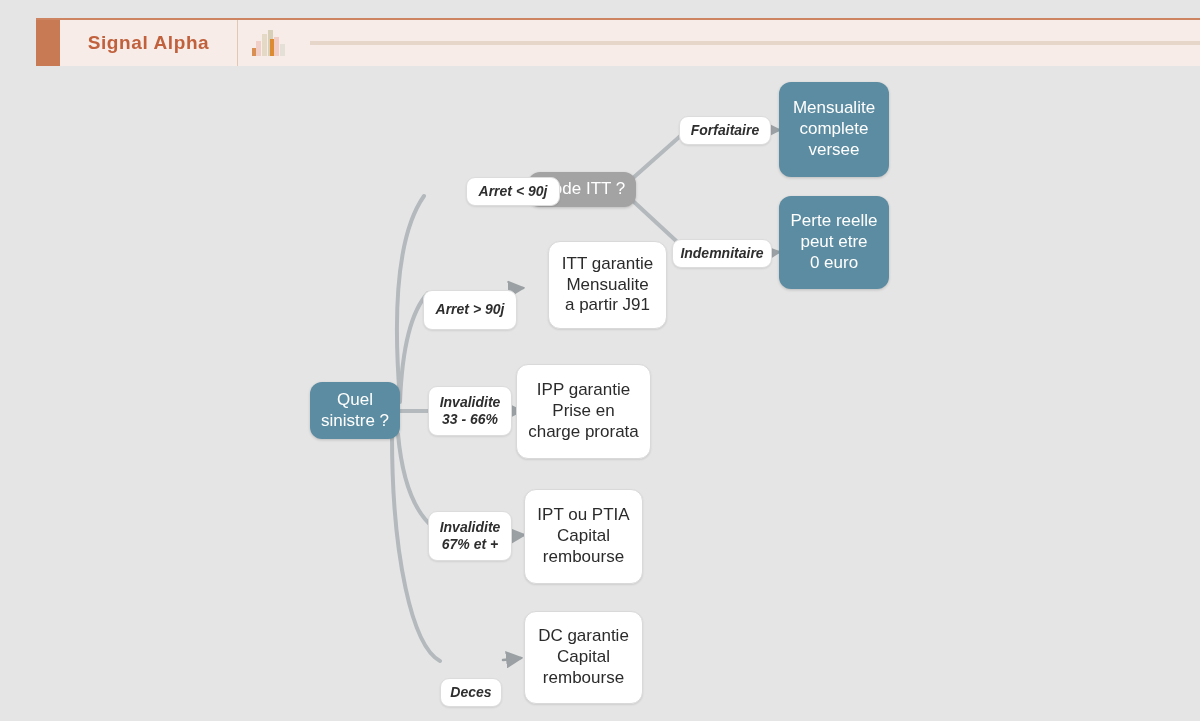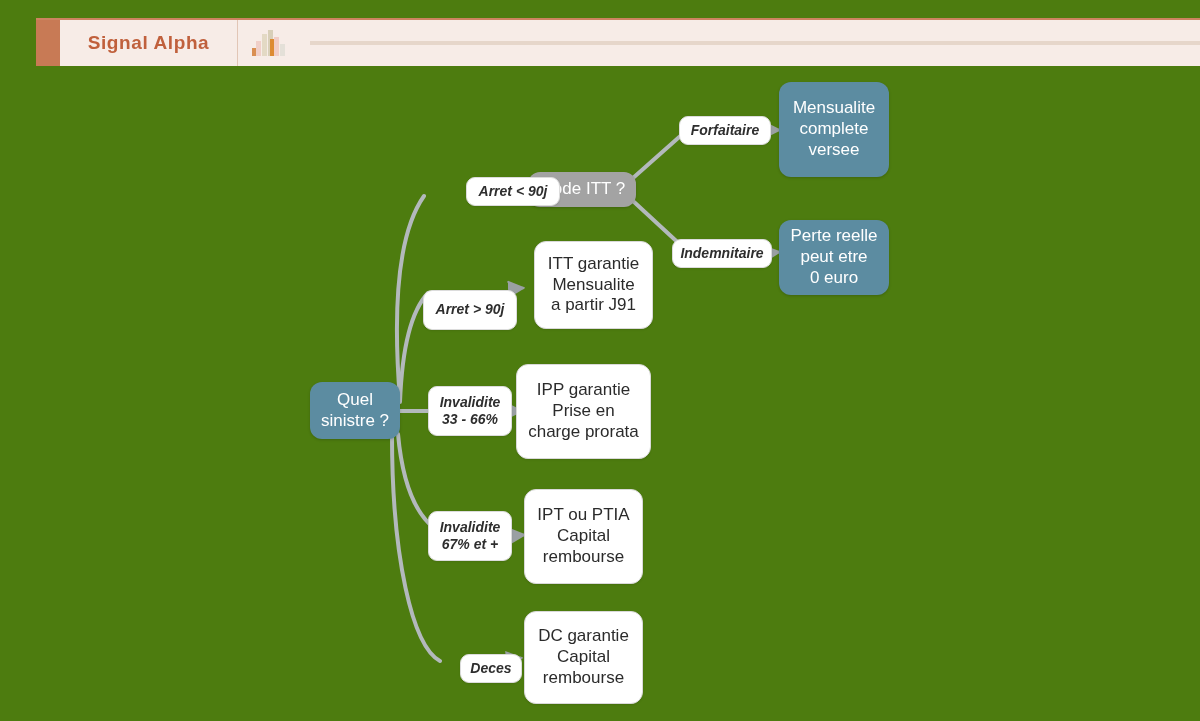--- a/index.html
+++ b/index.html
@@ -3,21 +3,21 @@
 <meta charset="utf-8">
 <style>
   * { box-sizing: border-box; }
   html, body {
     margin: 0; padding: 0;
     width: 1200px; height: 721px;
     background: #ffffff;
     font-family: "Liberation Sans", sans-serif;
     overflow: hidden;
   }
-  #app { position: relative; width: 1200px; height: 721px; background:#4d7c0f; }
+  #app { position: relative; width: 1200px; height: 721px; background:#e5e5e5; }
 
   
   .header {
     position: absolute; left: 36px; top: 18px;
     width: 1164px; height: 48px;
     background: #f7ece7;
     border-top: 2px solid #cd8460;
     display: flex; align-items: stretch;
   }
   .brand-accent {
@@ -195,45 +195,45 @@
     <div class="node node-label" style="left:428px; top:386px; width:84px; height:50px;">
       <span class="nl-txt">Invalidite
 33 - 66%</span>
     </div>
 
     <div class="node node-label" style="left:428px; top:511px; width:84px; height:50px;">
       <span class="nl-txt">Invalidite
 67% et +</span>
     </div>
 
-    <div class="node node-label" style="left:440px; top:654px; width:62px; height:29px;margin-left:20px;">
+    <div class="node node-label" style="left:440px; top:678px; width:62px; height:29px;">
       <span class="nl-txt">Deces</span>
     </div>
 
     <div class="node node-label" style="left:679px; top:116px; width:92px; height:29px;">
       <span class="nl-txt">Forfaitaire</span>
     </div>
 
     <div class="node node-label" style="left:672px; top:239px; width:100px; height:29px;">
       <span class="nl-txt">Indemnitaire</span>
     </div>
 
     <div class="node node-result" style="left:779px; top:82px; width:110px; height:95px;">
       <span class="nl-txt">Mensualite
 complete
 versee</span>
     </div>
 
-    <div class="node node-result" style="left:779px; top:220px; width:110px; height:75px;">
+    <div class="node node-result" style="left:779px; top:196px; width:110px; height:93px;">
       <span class="nl-txt">Perte reelle
 peut etre
 0 euro</span>
     </div>
 
-    <div class="node node-white" style="left:534px; top:241px; width:119px; height:88px;">
+    <div class="node node-white" style="left:548px; top:241px; width:119px; height:88px;">
       <span class="nl-txt">ITT garantie
 Mensualite
 a partir J91</span>
     </div>
 
     <div class="node node-white" style="left:516px; top:364px; width:135px; height:95px;">
       <span class="nl-txt">IPP garantie
 Prise en
 charge prorata</span>
     </div>

